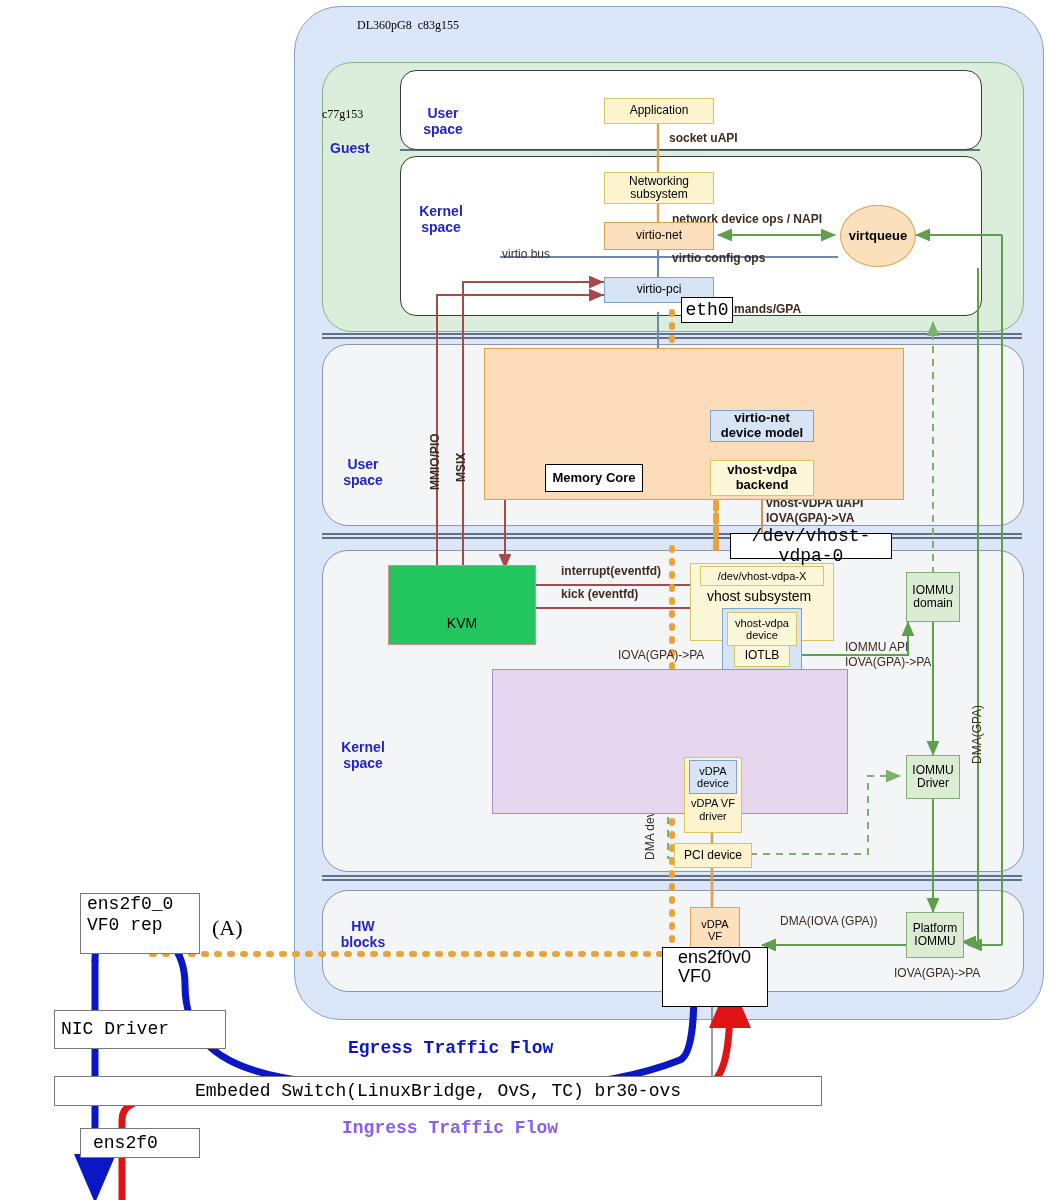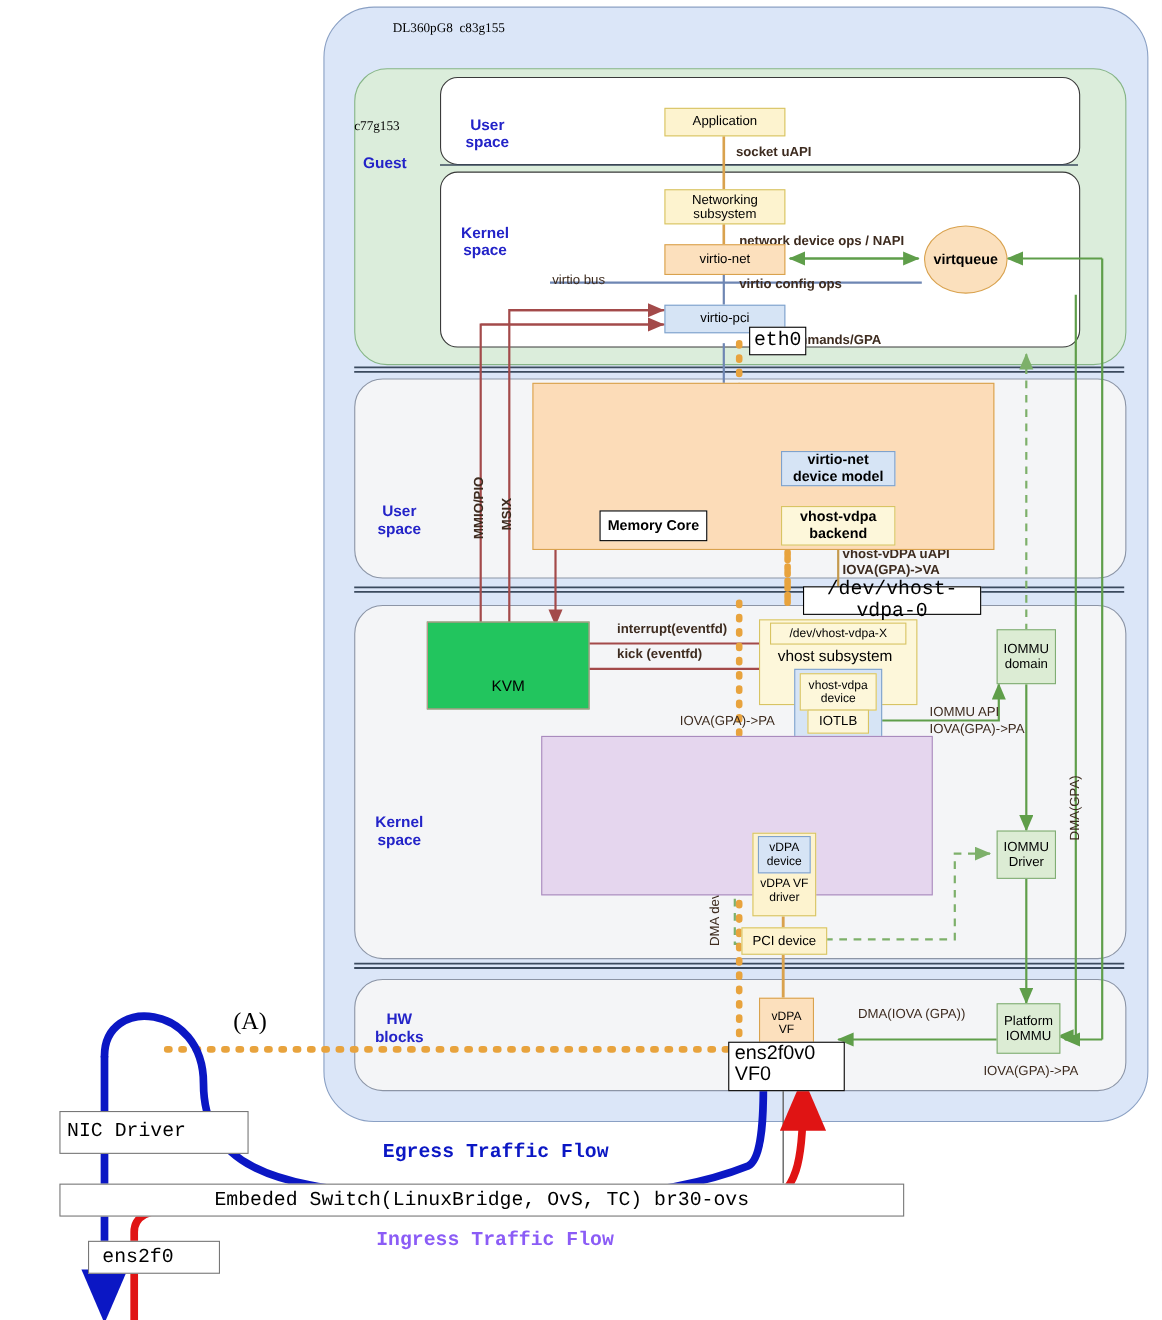--- a/index.html
+++ b/index.html
@@ -294,21 +294,24 @@
 
   <div class="node n-green t12" style="left:906px;top:572px;width:54px;height:50px;white-space:pre-line;">IOMMU
 domain</div>
   <div class="node n-green t12" style="left:906px;top:755px;width:54px;height:44px;white-space:pre-line;">IOMMU
 Driver</div>
 
   <div class="node n-orange t11" style="left:690px;top:907px;width:50px;height:46px;white-space:pre-line;">vDPA
 VF</div>
   <div class="node n-green t12" style="left:906px;top:912px;width:58px;height:46px;white-space:pre-line;">Platform
 IOMMU</div>
-  <div class="node n-white t18 tl" style="left:662px;top:947px;width:106px;height:45px;
-       padding-left:5px;white-space:pre-line;align-items:flex-start;line-height:1.05;">ens2f0v0
+  <div class="node n-white t18 tl" style="left:662px;top:947px;width:106px;height:60px;
+       padding-left:15px;white-space:pre-line;align-items:flex-start;line-height:1.05;">ens2f0v0
 VF0</div>
 
+  <div class="node n-plain t18 mono tl" style="left:32px;top:893px;width:120px;height:61px;
+       padding-left:6px;white-space:pre-line;align-items:flex-start;line-height:1.15;">ens2f0_0
+VF0 rep</div>
   <div class="node n-plain t18 mono tl" style="left:6px;top:1010px;width:172px;height:39px;padding-left:6px;">NIC Driver</div>
   <div class="node n-plain t18 mono" style="left:6px;top:1076px;width:768px;height:30px;">Embeded Switch(LinuxBridge, OvS, TC) br30-ovs</div>
   <div class="node n-plain t18 mono tl" style="left:32px;top:1128px;width:120px;height:30px;padding-left:12px;">ens2f0</div>
 
 </div>
 
 </body></html>

